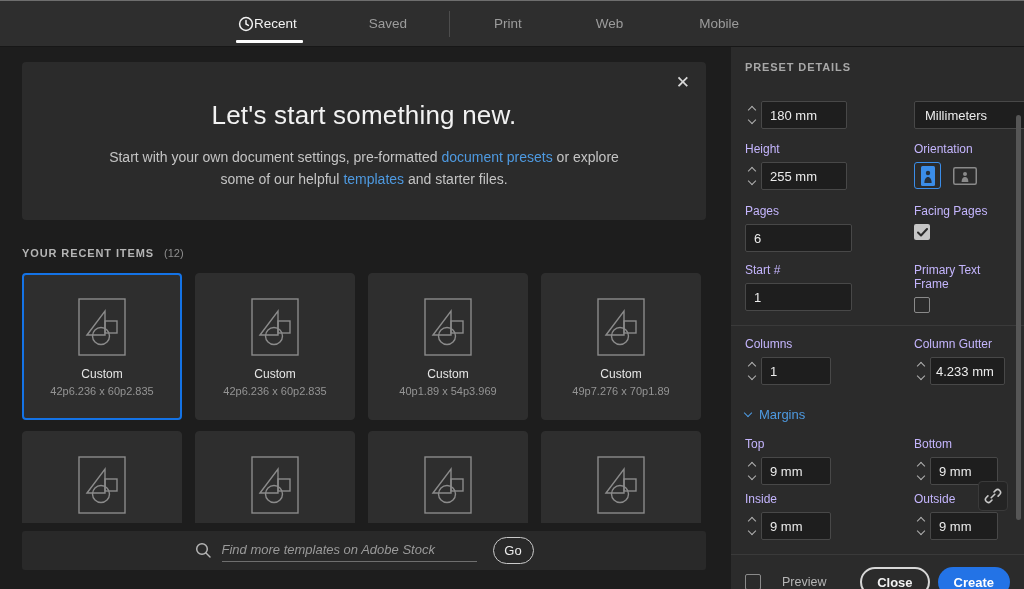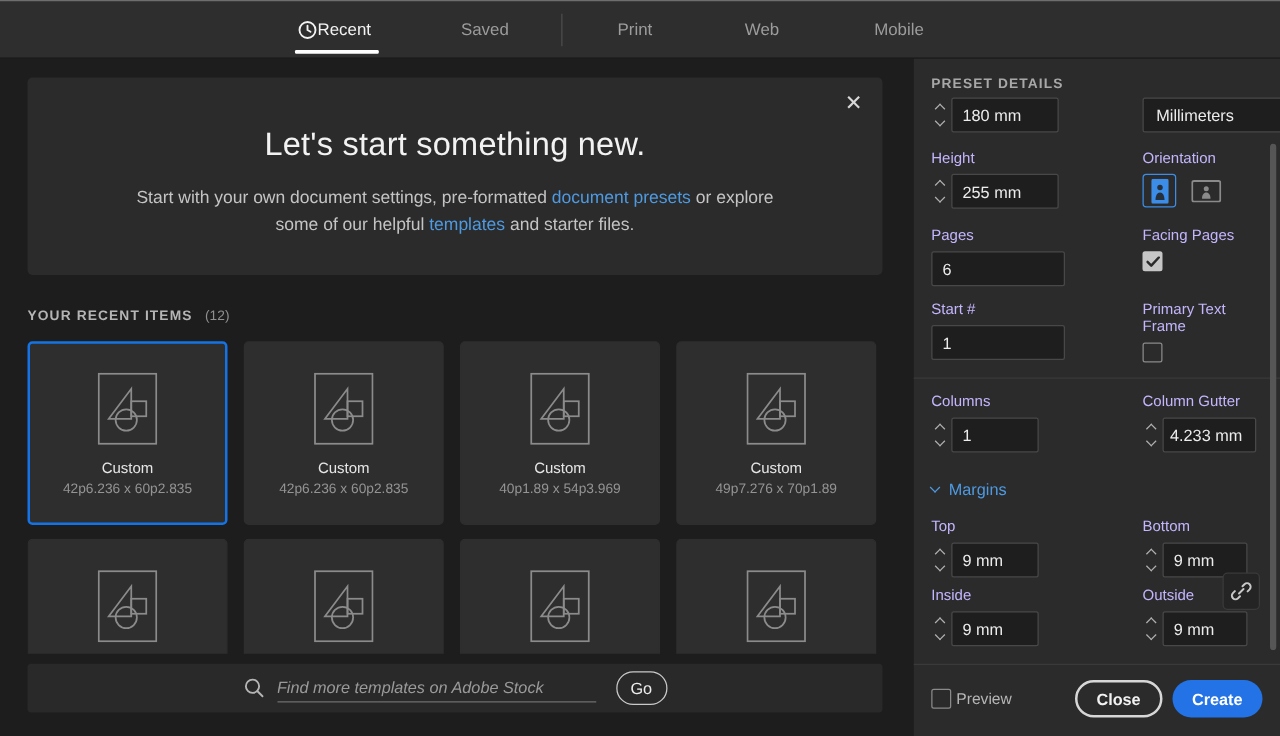--- a/index.html
+++ b/index.html
@@ -60,21 +60,21 @@
           border-bottom:1px solid #6f6f6f; color:#22c55e; font-size:13px;
           font-style:italic; padding:2px 0 4px; outline:none;
           font-family:"Liberation Sans", sans-serif; }
   .stockbar input::placeholder { color:#9a9a9a; }
   .gobtn { margin-left:16px; min-width:41px; height:27px; border:1.5px solid #c9c9c9;
           border-radius:14px; background:transparent; color:#ececec; font-size:13px;
           cursor:pointer; padding:0 10px; font-family:"Liberation Sans", sans-serif; }
 
   
   .phead { color:#a8a8a8; font-size:11px; letter-spacing:.9px; font-weight:bold;
-          margin-bottom:5px; }
+          margin-bottom:28px; }
   .prow { display:flex; align-items:flex-start; }
   .pcol-l { width:121px; flex:none; }
   .pcol-r { flex:1; min-width:0;margin-left:48px; }
   .plabel { color:#c4b5fd; font-size:12px; margin-bottom:6px; display:block; }
   .fieldwrap { display:flex; align-items:center; }
   .stepper { width:16px; display:flex; flex-direction:column; align-items:center;
           gap:4px; cursor:pointer; padding-right:2px; }
   .chev { width:6px; height:6px; border-left:1.5px solid #b0b0b0;
           border-top:1.5px solid #b0b0b0; }
   .chev.up { transform:rotate(45deg); }
@@ -99,21 +99,21 @@
   .pdivider { border-top:1px solid #3a3a3a; margin:12px -14px 11px; }
   .margins-head { display:flex; align-items:center; gap:8px; color:#4e9ae1;
           font-size:13px; cursor:pointer; margin:22px 0 15px; }
   .margins-head .chev { border-color:#4e9ae1; margin-top:-3px; }
   .margins-grid { position:relative; }
   .mrow { display:flex; margin-bottom:7px; }
   .linkbtn { position:absolute; top:44px; right:2px; width:30px; height:30px;
           background:#242424; border:1px solid #3a3a3a; border-radius:4px;
           display:flex; align-items:center; justify-content:center; cursor:pointer; }
   .pfooter { display:flex; align-items:center; margin-top:12px; }
-  .pfooter .pv { display:flex; align-items:center; gap:4px; }
+  .pfooter .pv { display:flex; align-items:center; gap:21px; }
   .pfooter .pv span { color:#b5b5b5; font-size:12.5px; }
   .btns { margin-left:auto; display:flex; gap:8px; }
   .btn { height:30px; border-radius:15px; font-size:13px; font-weight:bold;
           cursor:pointer; font-family:"Liberation Sans", sans-serif; }
   .btn.close { background:transparent; border:2px solid #d7d7d7; color:#f2f2f2;
           padding:0 15px; }
   .btn.create { background:#2373e6; border:none; color:#ffffff; padding:0 16px; }
   .vscroll { position:absolute; top:68px; right:3px; width:5px; height:405px;
           background:#565656; border-radius:3px; }
   svg { display:block; }

